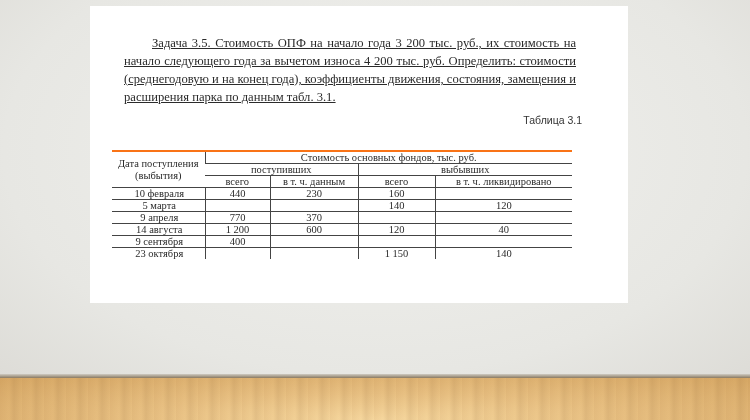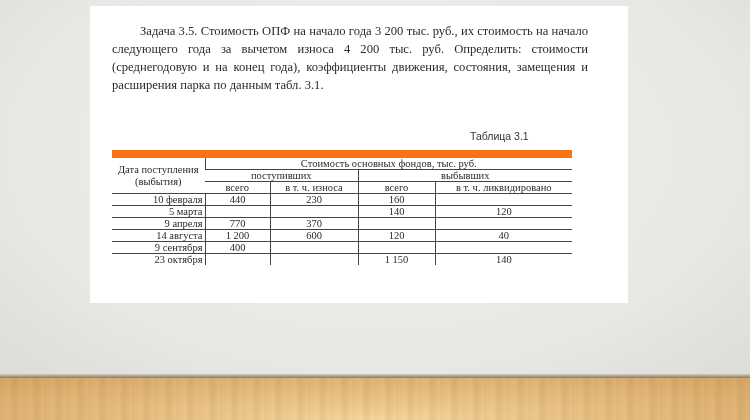--- a/index.html
+++ b/index.html
@@ -24,39 +24,39 @@
   }
   .card {
     position:absolute; left:90px; top:6px; width:538px; height:297px;
     background:#ffffff;
   }
   .task {
     position:absolute; left:112px; top:22px; width:476px;
     font-size:12.6px; line-height:18px; color:#2b2b2b;
     text-align:justify; text-align-last:left;
   }
-  .task p { margin:0; text-indent:28px; }
+  .task p { margin:12px; text-indent:28px;text-decoration:underline; }
   .caption {
-    position:absolute; left:470px; top:130px; width:112px; text-align:left;
+    position:absolute; left:470px; top:114px; width:112px; text-align:right;
     font-family:"Liberation Sans", "DejaVu Sans", sans-serif;
     font-size:10.5px; color:#333;
   }
   table.data {
     position:absolute; left:112px; top:150px;
     border-collapse:collapse; width:460px;
     font-size:10.5px; color:#2b2b2b;
   }
   table.data td, table.data th {
     font-weight:normal; padding:0 2px; height:11px; line-height:11px;
     text-align:center; border-left:1px solid #444; border-bottom:1px solid #444;
   }
   table.data th { height:11px; }
   table.data tr > :first-child { border-left:none; }
-  table.data thead tr:first-child th { border-top:8px solid #f97316;margin-top:45px; }
-  table.data td.date { text-align:right; padding-left:4px; }
+  table.data thead tr:first-child th { border-top:2px solid #f97316;margin-top:45px; }
+  table.data td.date { text-align:center; padding-left:4px; }
   table.data tbody tr:last-child td { border-bottom:none; }
   .col-date { width:93px; }
   .col-a { width:65px; }
   .col-b { width:88px; }
   .col-c { width:77px; }
   .col-d { width:137px; }
 </style>
 </head>
 <body>
 
@@ -84,21 +84,21 @@
     <tr>
       <th rowspan="3" style="line-height:12px;">Дата поступления (выбытия)</th>
       <th colspan="4">Стоимость основных фондов, тыс. руб.</th>
     </tr>
     <tr>
       <th colspan="2">поступивших</th>
       <th colspan="2">выбывших</th>
     </tr>
     <tr>
       <th>всего</th>
-      <th>в т. ч. износа</th>
+      <th>в т. ч. данным</th>
       <th>всего</th>
       <th>в т. ч. ликвидировано</th>
     </tr>
   </thead>
   <tbody>
     <tr>
       <td class="date">10 февраля</td>
       <td>440</td>
       <td>230</td>
       <td>160</td>

